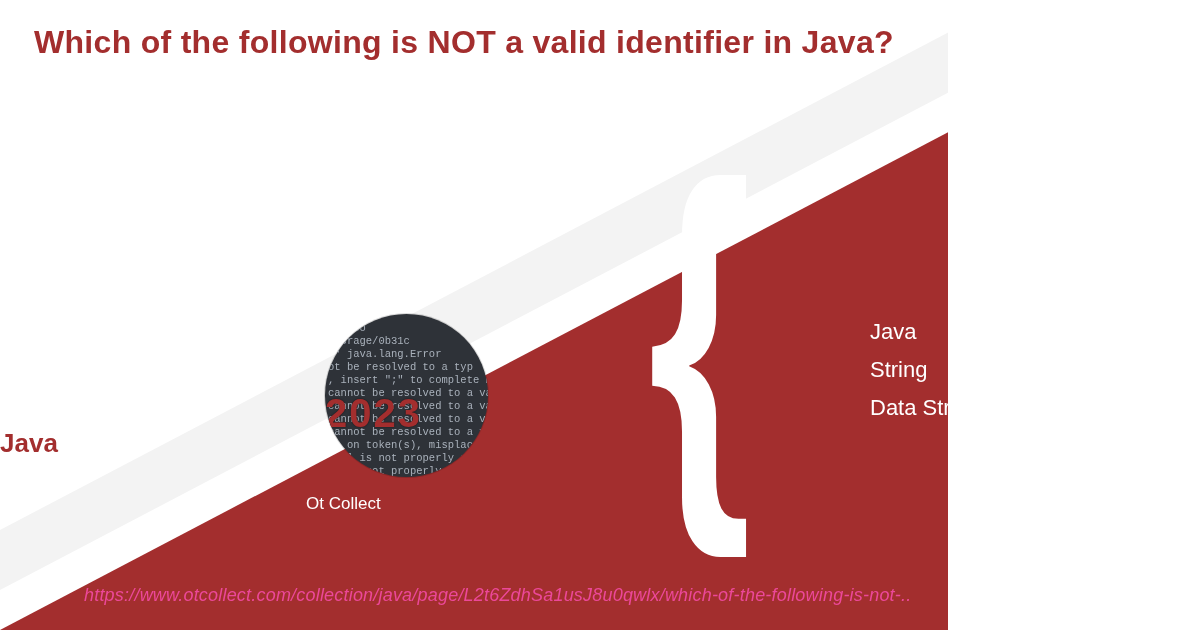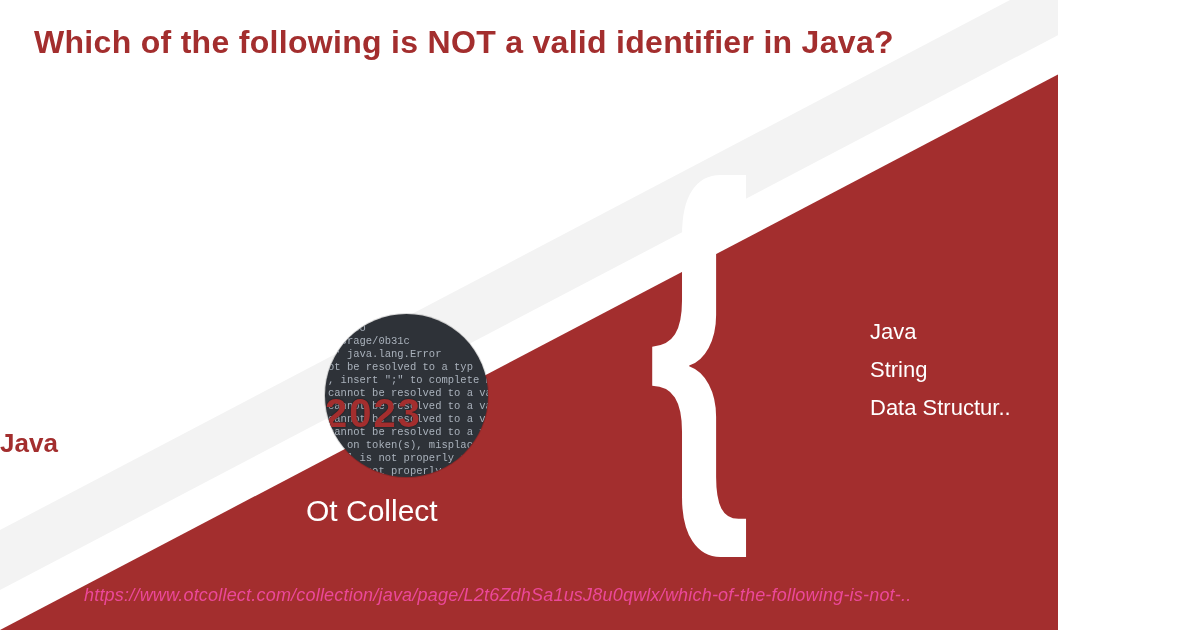--- a/index.html
+++ b/index.html
@@ -1,19 +1,19 @@
 <!DOCTYPE html>
 <html><head>
 <meta charset="utf-8">
 <style>
   * { margin: 0; padding: 0; box-sizing: border-box; }
   html, body { width: 1200px; height: 630px; overflow: hidden; font-family: "Trebuchet MS", "Segoe UI", sans-serif; }
   .canvas {
     position: relative;
-    width: 1058px;
+    width: 948px;
     height: 630px;
     background: #ffffff;
   }
   
   .wedge {
     position: absolute;
     inset: 0;
     background: #a32e2e;
     clip-path: polygon(1200px 0, 1200px 630px, 0 630px);
   }
@@ -74,21 +74,21 @@
     font-weight: 700;
     letter-spacing: 2px;
     color: #a32e2e;
     text-shadow: 0 0 2px rgba(0,0,0,0.6);
   }
   .author-name {
     position: absolute;
     left: 306px;
     top: 494px;
     color: #ffffff;
-    font-size: 30px;
+    font-size: 17px;
   }
   .brace-group {
     position: absolute;
     top: 195px;
     left: 680px;
     width: 510px;
     height: 330px;
   }
   .brace {
     position: absolute;

